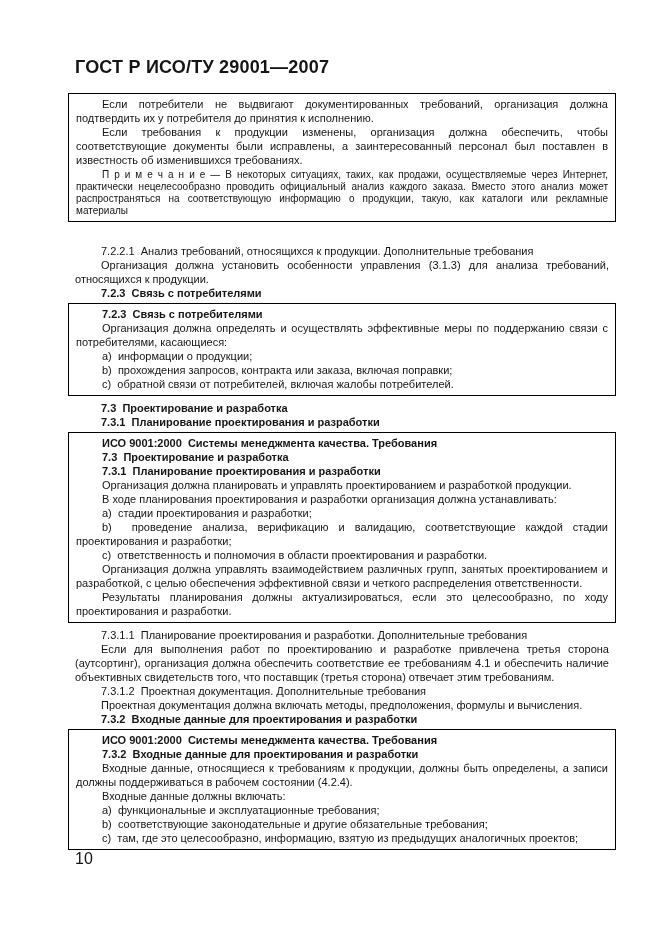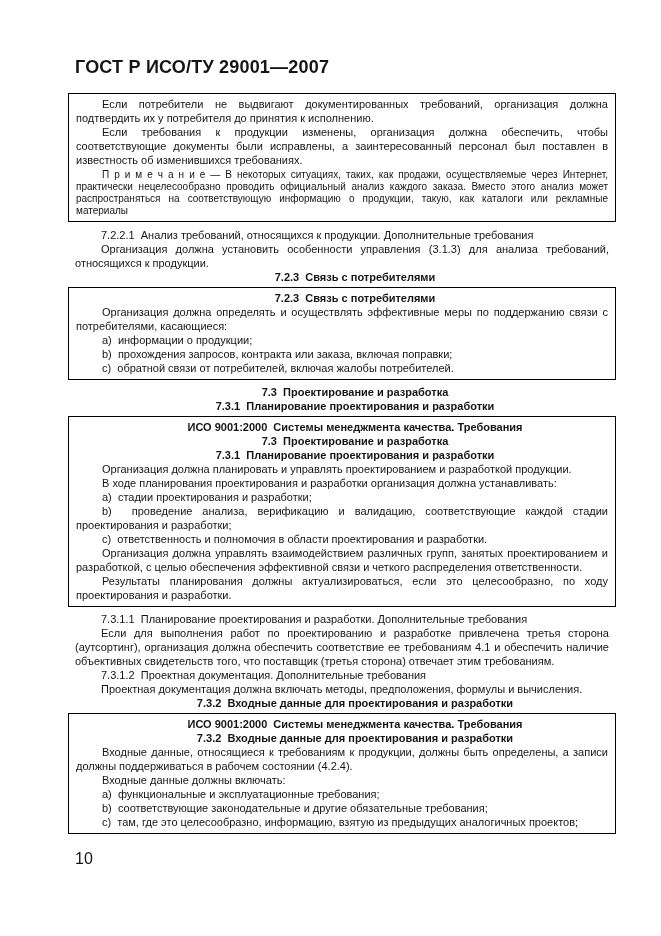--- a/index.html
+++ b/index.html
@@ -37,29 +37,29 @@
   }
   .para {
     margin: 0;
     font-size: 11px;
     line-height: 14px;
     text-align: justify;
     text-indent: 26px;
     hyphens: auto;
     -webkit-hyphens: auto;
   }
-  .bold { font-weight: bold; text-align: center; }
+  .bold { font-weight: bold; text-align: left; }
   .note {
     margin: 2px 0 0 0;
     font-size: 10px;
     line-height: 12px;
     text-align: justify;
     text-indent: 26px;
   }
-  .mt6 { margin-top: 6px; }
+  .mt6 { margin-top: 22px; }
   .mt5 { margin-top: 5px; }
   .mt3 { margin-top: 3px; }
   .page-number {
     position: absolute;
     top: 850px;
     left: 75px;
     font-size: 16px;
   }
 </style>
 </head>

